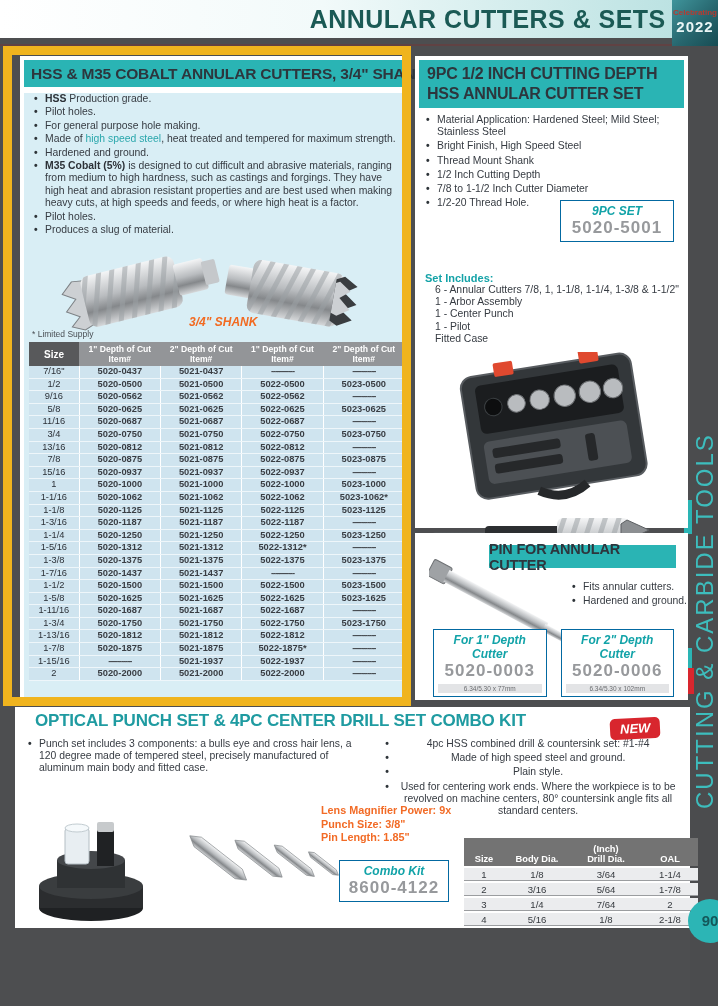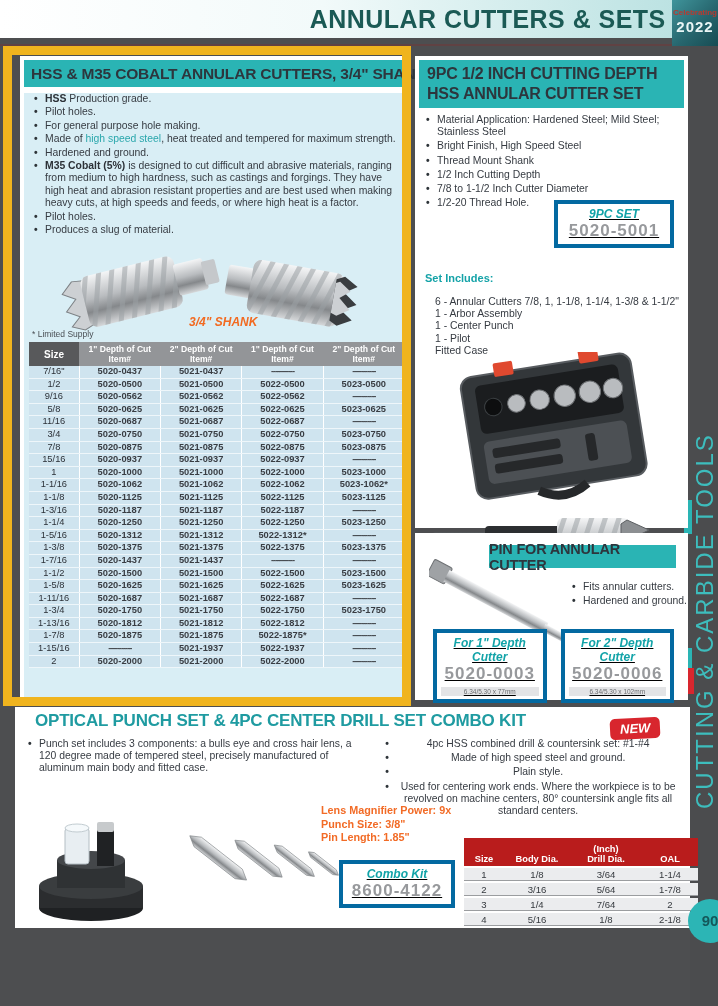--- a/index.html
+++ b/index.html
@@ -71,27 +71,27 @@
   td.c-dash{letter-spacing:-1px;color:#45494e;}
 
   
   .set-panel{left:415px;top:56px;width:273px;height:472px;padding:4px;}
   .set-title{min-height:44px;font-size:16px;line-height:20px;padding:2px 8px;letter-spacing:-.2px;}
   .set-content{position:relative;height:418px;}
   ul.dots{list-style:none;margin:6px 4px 0 6px;padding:0;}
   ul.dots li{position:relative;padding-left:12px;font-size:10.4px;line-height:12.2px;
     color:#363b42;margin-bottom:2px;}
   ul.dots li:before{content:"•";position:absolute;left:1px;top:0;color:#2d3338;font-weight:bold;}
-  .pn-box{background:#fff;border:4px solid #0369a1;text-align:center;padding:3px 4px;text-decoration:underline;}
+  .pn-box{background:#fff;border:1px solid #0369a1;text-align:center;padding:3px 4px;}
   .set-box{position:absolute;top:86px;right:10px;width:104px;}
   .pn-label{color:#12a3a8;font-style:italic;font-weight:bold;font-size:12px;display:block;}
   .pn-num{color:#97999c;font-weight:bold;font-size:17px;letter-spacing:1px;display:block;}
   .includes{position:absolute;left:6px;top:158px;}
   .inc-label{color:#15a3a8;font-weight:bold;font-size:11px;}
-  ul.incs{list-style:none;margin:12px 0 0 10px;padding:0;}
+  ul.incs{list-style:none;margin:0 0 0 10px;padding:0;}
   ul.incs li{font-size:10.4px;line-height:12.2px;color:#363b42;}
   .case-img{position:absolute;left:28px;top:238px;width:215px;height:158px;}
   .bigcutter-img{position:absolute;left:8px;top:398px;width:250px;height:62px;}
 
   
   .pin-panel{left:415px;top:533px;width:273px;height:167px;padding:12px;}
   .pin-content{position:relative;height:100%;}
   .pin-title{position:absolute;right:0;top:0;left:62px;height:23px;font-size:14.5px;
     justify-content:flex-end;padding-right:6px;letter-spacing:-.2px;}
   .pin-img{position:absolute;left:2px;top:6px;width:190px;height:110px;}
@@ -109,21 +109,21 @@
     font-style:italic;font-weight:800;font-size:13px;padding:3px 10px;border-radius:5px;
     transform:rotate(-3deg);z-index:5;}
   .combo-cols{display:flex;gap:14px;}
   .combo-left{width:338px;}
   .combo-right{width:300px;text-align:center;}
   .specs{position:absolute;left:300px;top:72px;}
   .spec-line{color:#f26b26;font-weight:bold;font-size:10.8px;line-height:13.5px;}
   .kit-box{position:absolute;left:318px;top:128px;width:100px;}
   .drill-wrap{position:absolute;left:443px;top:104px;width:234px;}
   #drill-table{width:100%;border-collapse:separate;border-spacing:0 2px;table-layout:fixed;}
-  #drill-table th{background:#b91c1c;color:#fff;font-size:9.3px;font-weight:bold;
+  #drill-table th{background:#737373;color:#fff;font-size:9.3px;font-weight:bold;
     height:24px;white-space:pre-line;line-height:10px;vertical-align:bottom;padding:2px 0;}
   #drill-table td{background:#ebecee;border-bottom:1.4px solid #9b9da0;text-align:center;
     font-size:9.6px;color:#35393e;height:12px;padding:0;}
   .punch-img{position:absolute;left:14px;top:84px;width:112px;height:108px;}
   .drills-img{position:absolute;left:132px;top:100px;width:186px;height:92px;}
 </style>
 </head>
 <body>
 
 <svg width="0" height="0" style="position:absolute">
@@ -261,20 +261,27 @@
               <td class="c-item c-dash">-----------</td>
             </tr>
             <tr class="gend">
               <td class="c-size">3/4</td>
               <td class="c-item">5020-0750</td>
               <td class="c-item mid">5021-0750</td>
               <td class="c-item">5022-0750</td>
               <td class="c-item">5023-0750</td>
             </tr>
             <tr>
+              <td class="c-size">13/16</td>
+              <td class="c-item">5020-0812</td>
+              <td class="c-item mid">5021-0812</td>
+              <td class="c-item">5022-0812</td>
+              <td class="c-item c-dash">-----------</td>
+            </tr>
+            <tr>
               <td class="c-size">7/8</td>
               <td class="c-item">5020-0875</td>
               <td class="c-item mid">5021-0875</td>
               <td class="c-item">5022-0875</td>
               <td class="c-item">5023-0875</td>
             </tr>
             <tr class="gend">
               <td class="c-size">15/16</td>
               <td class="c-item">5020-0937</td>
               <td class="c-item mid">5021-0937</td>

